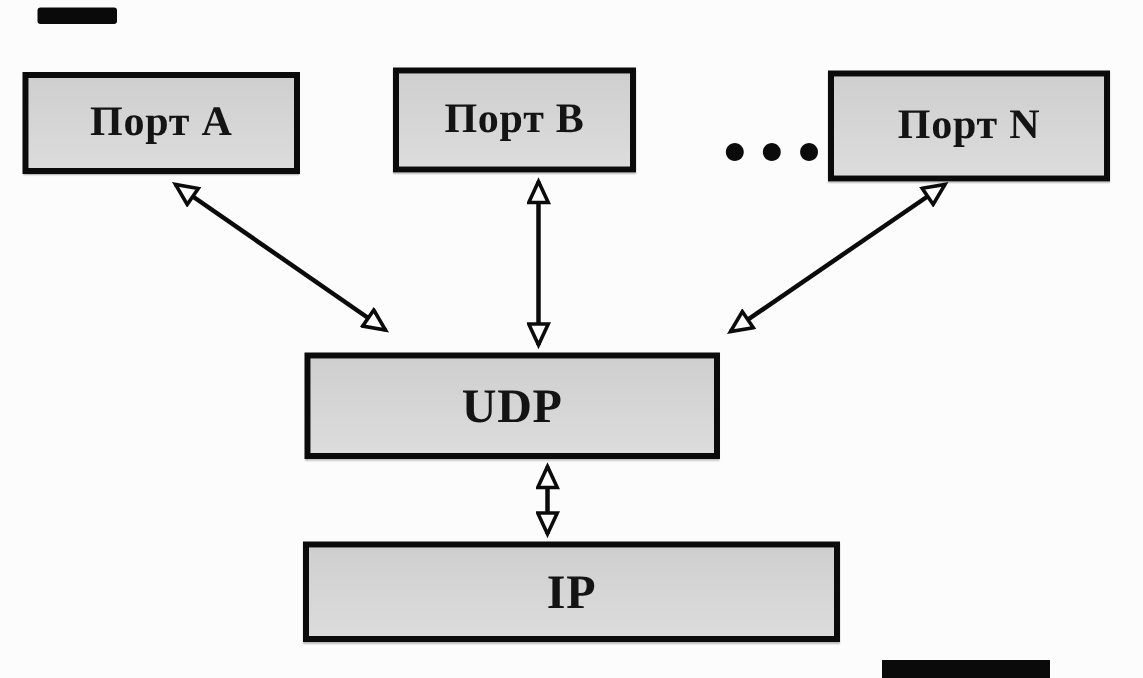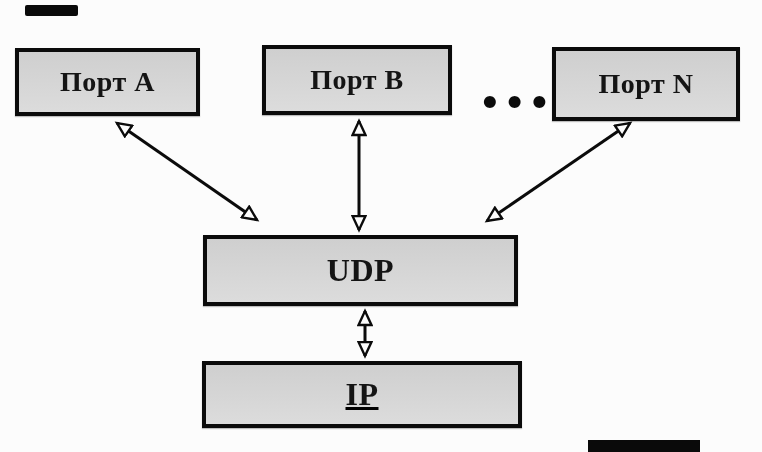--- a/index.html
+++ b/index.html
@@ -35,24 +35,24 @@
   .node span {
     font-weight: bold;
     color: #141414;
     letter-spacing: 0.5px;
     white-space: nowrap;
   }
   .port-label span { font-size: 28px; }
   .core-label span { font-size: 32px; }
 
   #node-port-a { left: 15px;  top: 48px;  width: 185px; height: 68px; }
-  #node-port-b { left: 262px; top: 45px;  width: 190px; height: 70px; }
+  #node-port-b { left: 262px; top: 45px;  width: 162px; height: 70px; }
   #node-port-n { left: 552px; top: 47px;  width: 188px; height: 74px; }
-  #node-udp    { left: 203px; top: 235px; width: 315px; height: 71px; }
-  #node-ip     { left: 202px; top: 361px; width: 320px; height: 67px; text-decoration: underline; }
+  #node-udp    { left: 203px; top: 235px; width: 277px; height: 71px; }
+  #node-ip     { left: 202px; top: 361px; width: 358px; height: 67px; }
 
   .ellipsis {
     position: absolute;
     left: 479px;
     top: 83px;
     font-size: 34px;
     font-weight: bold;
     color: #0b0b0b;
     letter-spacing: 3px;
     line-height: 40px;

